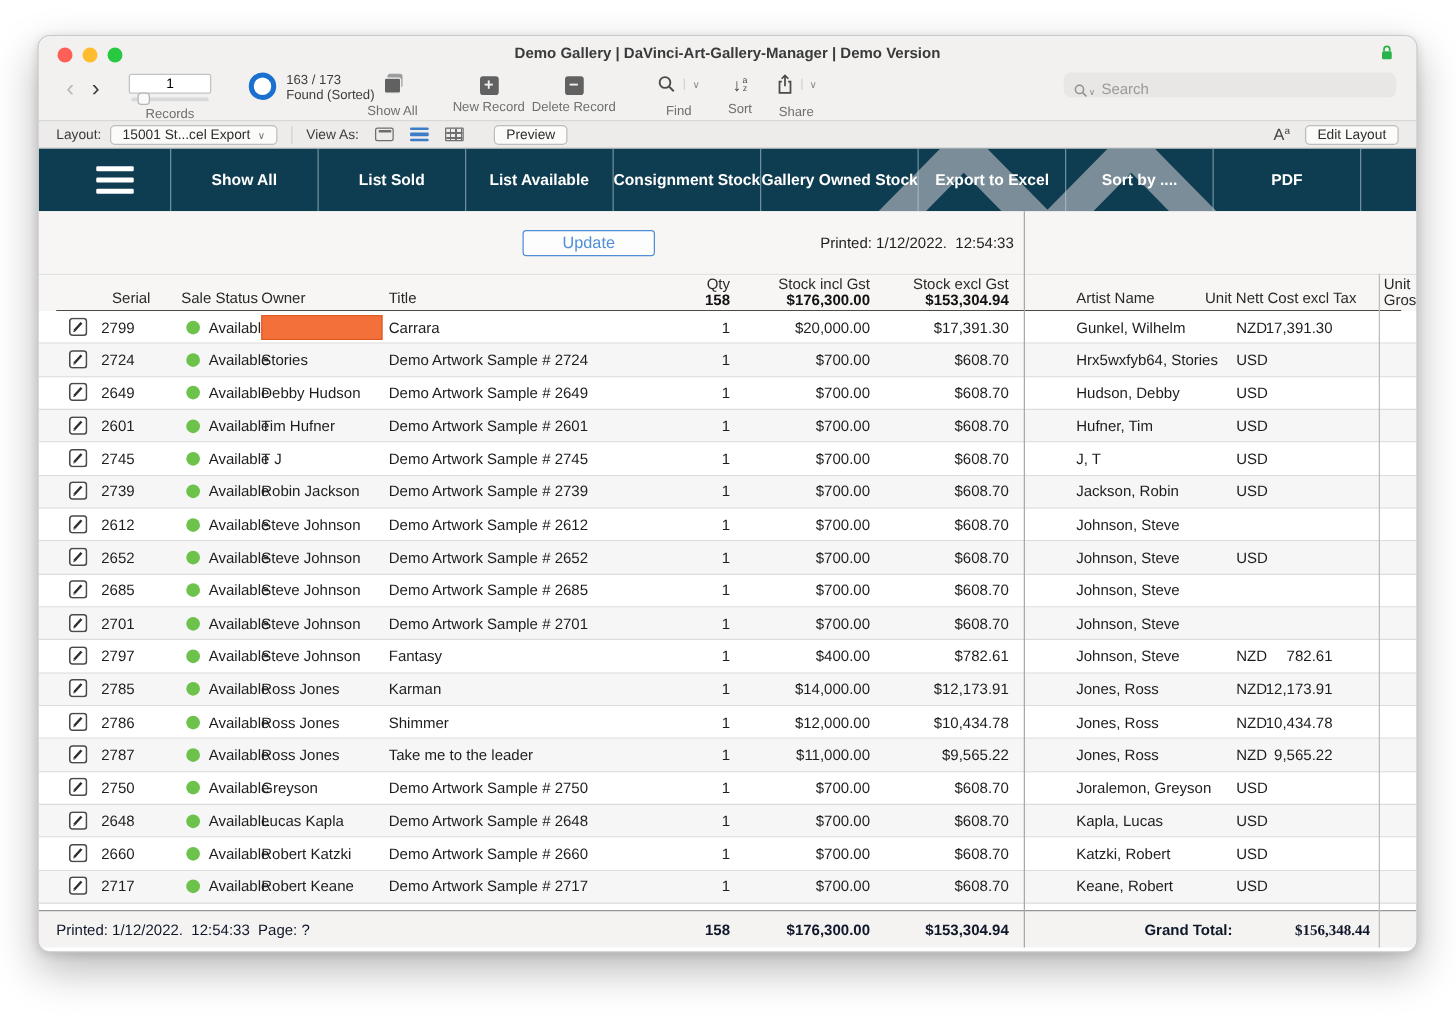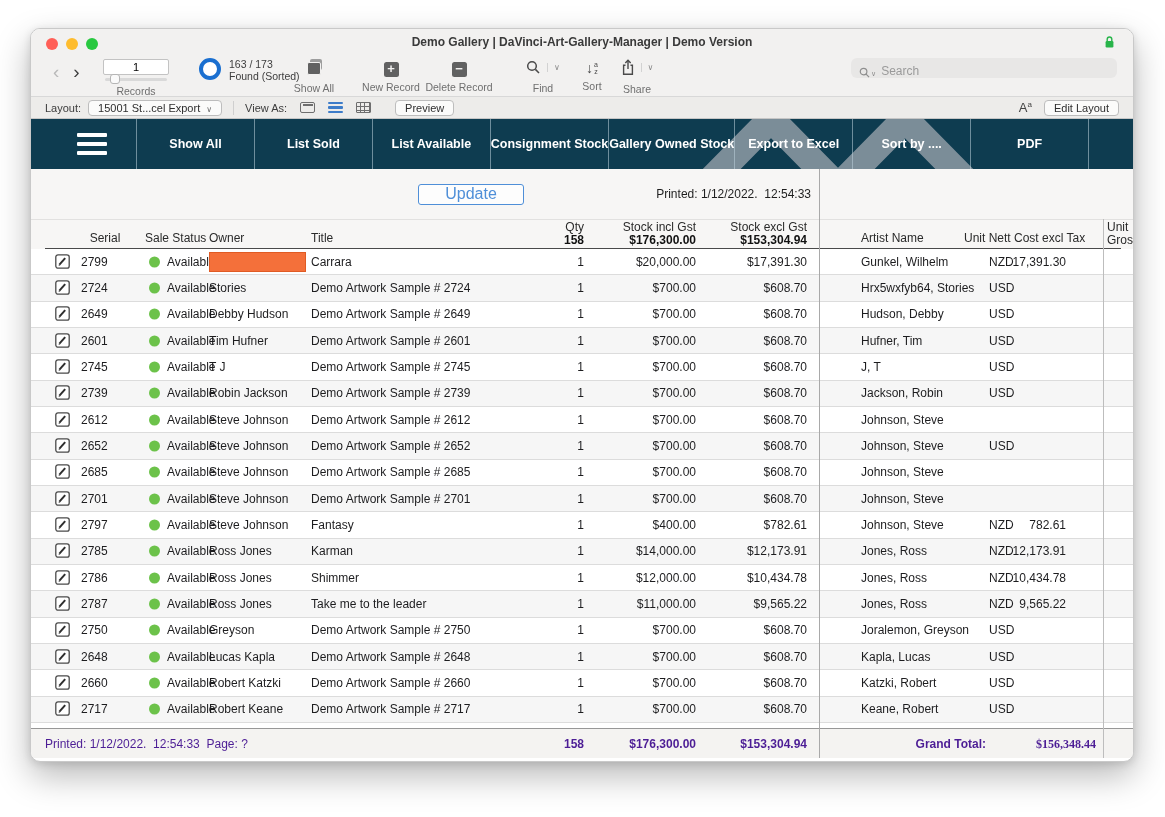--- a/index.html
+++ b/index.html
@@ -72,21 +72,21 @@
   .burger-zone { position:relative; width:105px; flex:none; display:flex; align-items:center; }
   .burger { margin-left:46px; display:flex; flex-direction:column; gap:4.5px; cursor:pointer; }
   .burger i { display:block; width:30px; height:4.5px; background:#fff; border-radius:1px; }
   .nav-items { position:relative; display:flex; width:952px; flex:none; }
   .nav-btn { flex:1; display:flex; align-items:center; justify-content:center; color:#fff; font-size:12.5px; font-weight:bold; border-left:1px solid rgba(190,210,220,.55); cursor:pointer; position:relative; z-index:2; white-space:nowrap; }
   .nav-end { width:1px; background:rgba(190,210,220,.55); flex:none; z-index:2; }
 
   
   .hdrband { position:absolute; top:140px; left:0; right:0; height:50px; background:#f7f6f5; }
   .page-title { position:absolute; left:32px; top:8px; font-size:29px; font-weight:300; color:#2c2c2c; letter-spacing:.5px; }
-  .update-btn { position:absolute; left:387px; top:15px; width:106px; height:21px; background:#fdfdfd; border:1.5px solid #4f8fd8; border-radius:3px; color:#4f8fd8; font-size:16px; text-align:center; line-height:18px; cursor:pointer; }
+  .update-btn { position:absolute; left:387px; top:15px; width:106px; height:21px; background:#fdfdfd; border:1.5px solid #4f8fd8; border-radius:3px; color:#4f8fd8; font-size:13px; text-align:center; line-height:18px; cursor:pointer; }
   .printed-hdr { position:absolute; left:560px; width:220px; top:18px; font-size:12px; color:#1e1e1e; text-align:right; white-space:pre; }
 
   
   .thead { position:absolute; top:190px; left:0; right:0; height:30px; background:#f7f6f5; font-size:12px; color:#2a2a2a; }
   .thead::before { content:""; position:absolute; top:0; left:0; right:0; height:1px; background:#e2e1e0; }
   .thead::after { content:""; position:absolute; bottom:0; left:14px; width:1076px; height:1px; background:#4a4a4a; }
   .th { position:absolute; white-space:nowrap; }
   .th.two { text-align:right; line-height:13px; top:2px; }
   .th.two b { display:block; font-weight:bold; color:#111; }
   .th-serial { left:44px; width:60px; top:12px; text-align:center; }
@@ -115,21 +115,21 @@
   .c-incl { left:555px; width:110px; text-align:right; }
   .c-excl { left:666px; width:110px; text-align:right; }
   .c-artist { left:830px; width:150px; }
   .c-cur { left:958px; width:40px; }
   .c-cost { left:965px; width:70px; text-align:right; }
 
   .vdiv1 { position:absolute; left:788px; top:140px; width:1px; height:589px; background:#a9a9a9; z-index:5; }
   .vdiv2 { position:absolute; left:1072px; top:190px; width:1px; height:539px; background:#bdbdbd; z-index:5; }
 
   
-  .tfoot { position:absolute; top:699px; left:0; right:0; height:30px; background:#f4f3f1; border-top:1px solid #979797; font-size:12px; color:#4c1d95; }
+  .tfoot { position:absolute; top:699px; left:0; right:0; height:30px; background:#f4f3f1; border-top:1px solid #979797; font-size:12px; color:#0f172a; }
   .tf { position:absolute; top:8px; white-space:pre; }
   .tf-printed { left:14px; }
   .tf-qty { left:493px; width:60px; text-align:right; font-weight:bold; }
   .tf-incl { left:555px; width:110px; text-align:right; font-weight:bold; }
   .tf-excl { left:666px; width:110px; text-align:right; font-weight:bold; }
   .tf-gtlabel { left:855px; width:100px; text-align:right; font-weight:bold; }
   .tf-gtval { left:955px; width:110px; text-align:right; font-weight:bold;font-family:Liberation Serif, serif; }
 
   svg { display:block; }
 </style>

